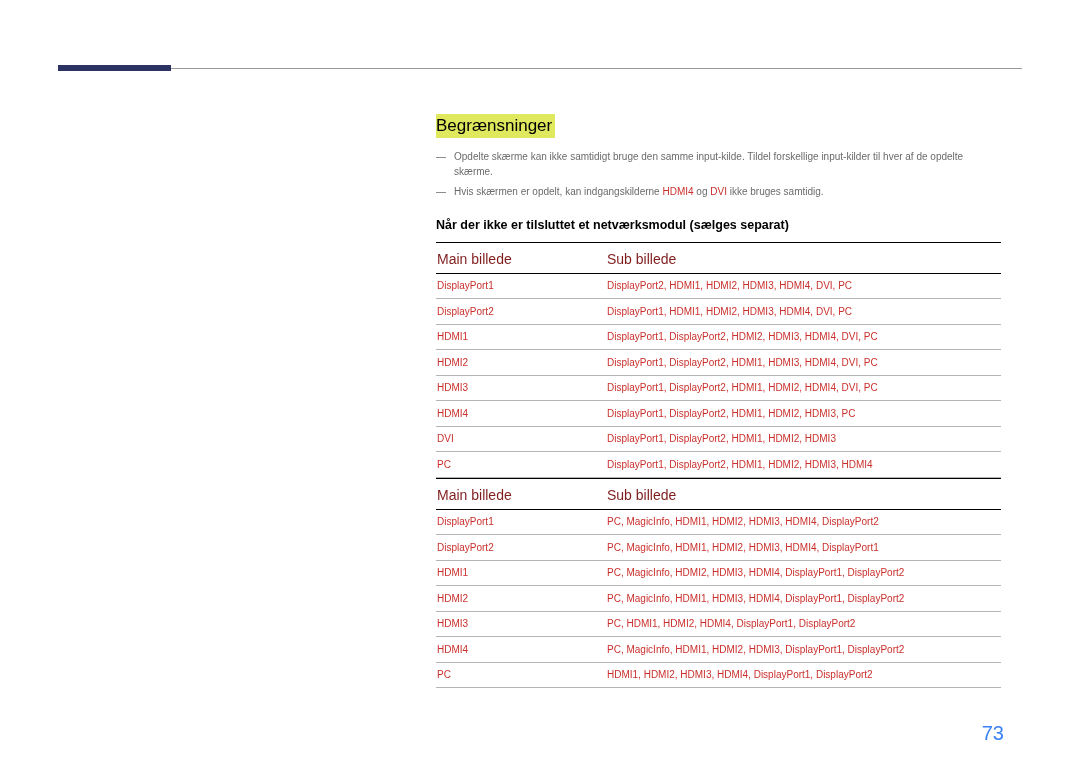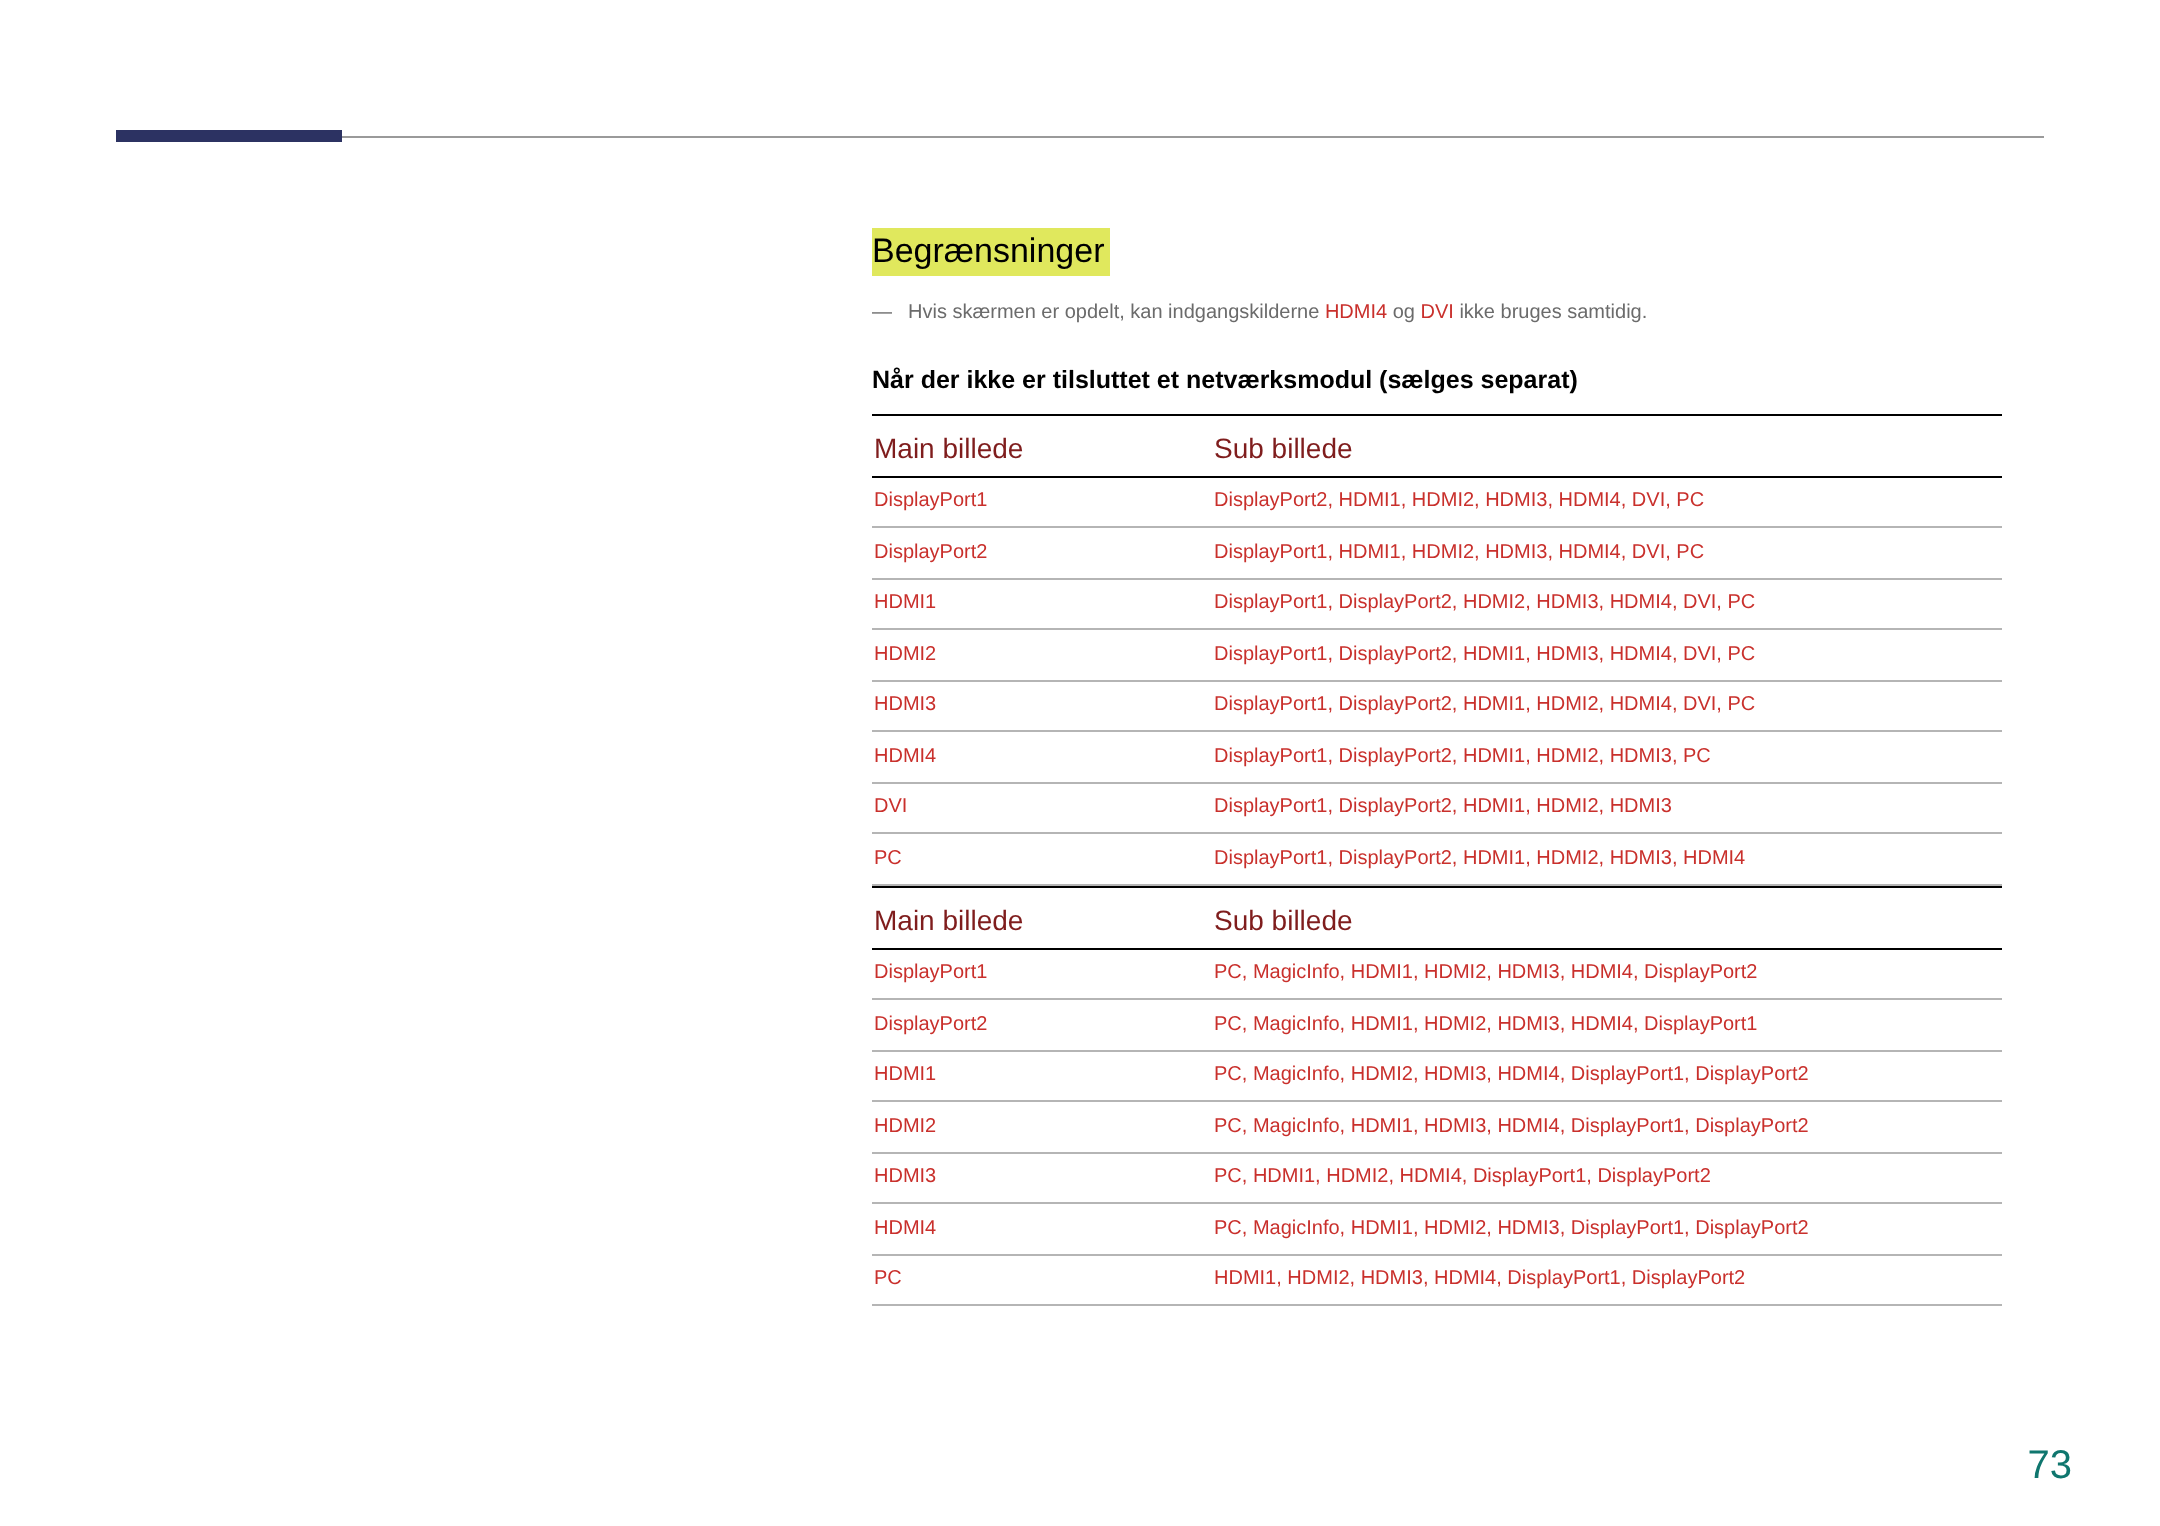--- a/index.html
+++ b/index.html
@@ -79,35 +79,36 @@
     color: #c9302c;
     padding: 5.5px 0;
     border-bottom: 1px solid #b5b5b5;
     vertical-align: top;
     line-height: 1.35;
   }
   .tbl th.col-main, .tbl td.col-main { width: 171px; padding-left: 1px; }
   .page-num {
     position: absolute;
     bottom: 18px;
-    right: 44px;
+    right: 76px;
     font-size: 20px;
-    color: #0f766e;
+    color: #3b82f6;
   }
 </style>
 </head>
 <body>
 
 <div class="top-rule"></div>
 <div class="accent-bar"></div>
 
 <div class="content">
   <div class="heading">Begrænsninger</div>
 
   <div id="notes">
+      <div class="note">Opdelte skærme kan ikke samtidigt bruge den samme input-kilde. Tildel forskellige input-kilder til hver af de opdelte skærme.</div>
       <div class="note">Hvis skærmen er opdelt, kan indgangskilderne <span class="red">HDMI4</span> og <span class="red">DVI</span> ikke bruges samtidig.</div>
     </div>
 
   <div class="subhead">Når der ikke er tilsluttet et netværksmodul (sælges separat)</div>
   <table class="tbl">
     <thead>
       <tr>
         <th class="col-main">Main billede</th>
         <th>Sub billede</th>
       </tr>

